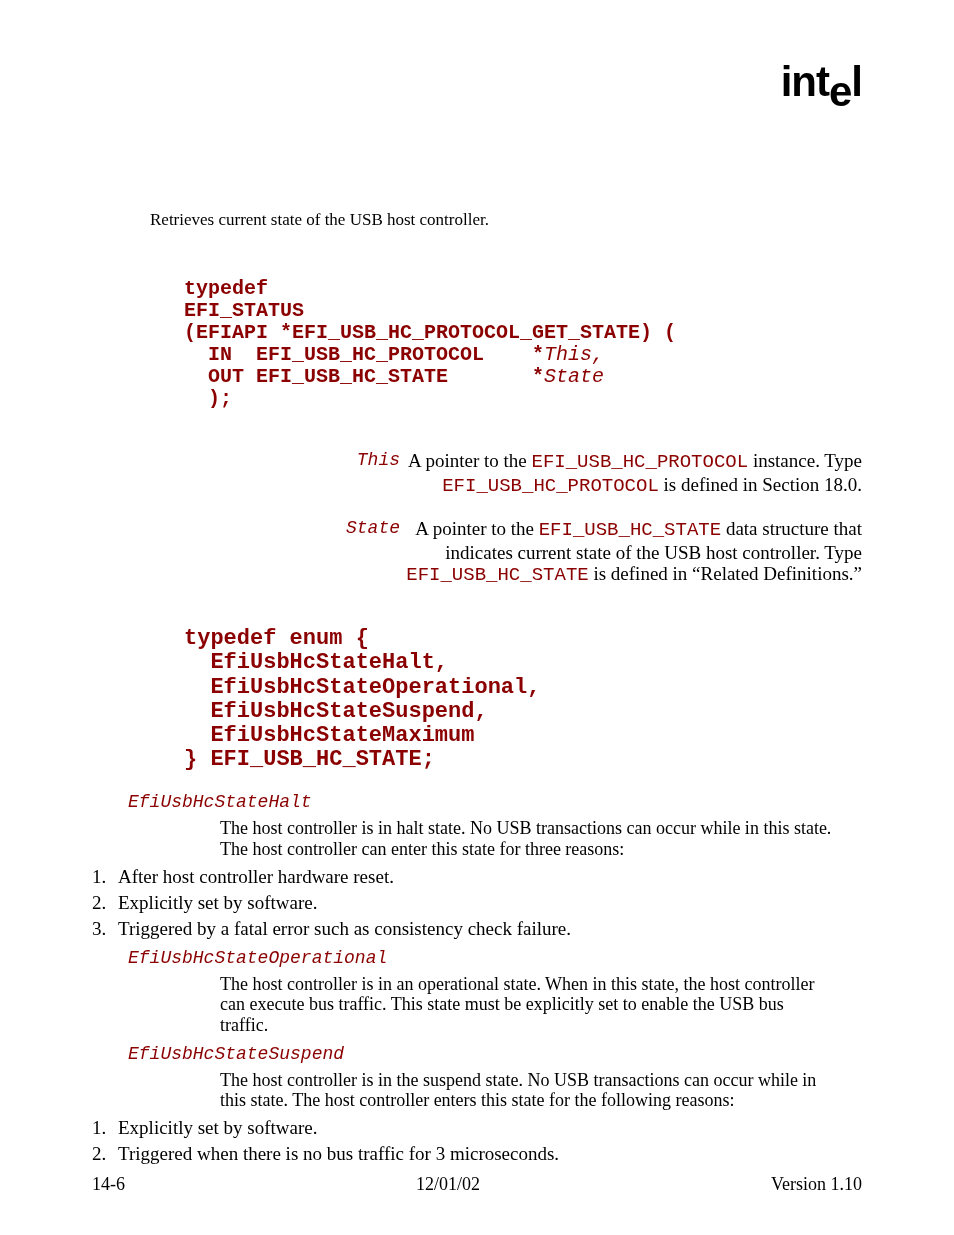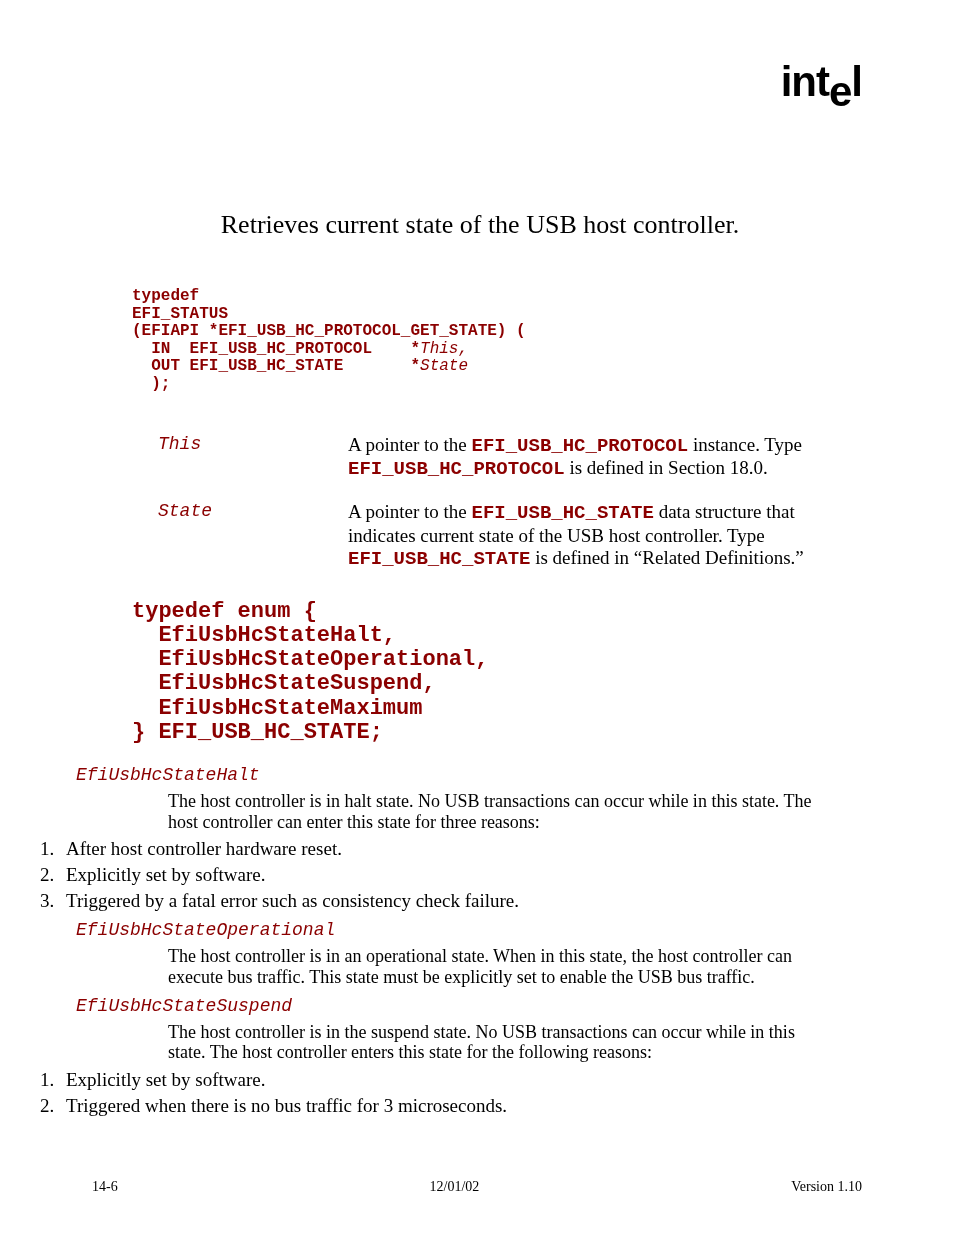--- a/index.html
+++ b/index.html
@@ -7,21 +7,21 @@
     padding: 0;
     background: #fff;
     font-family: "Times New Roman", Times, serif;
     color: #000;
     width: 954px;
     height: 1235px;
     position: relative;
     box-sizing: border-box;
   }
   .page {
-    padding: 60px 92px 40px 40px;
+    padding: 60px 92px 40px 92px;
     box-sizing: border-box;
     height: 100%;
     position: relative;
   }
   .logo {
     position: absolute;
     top: 58px;
     right: 92px;
     font-family: "Helvetica Neue", Arial, sans-serif;
     font-weight: 700;
@@ -30,64 +30,64 @@
     color: #000;
   }
   .logo .drop {
     position: relative;
     top: 10px;
   }
   .content {
     padding-top: 150px;
   }
   .intro {
-    font-size: 26px;
+    font-size: 17px;
     margin-left: 58px;
     margin-bottom: 48px;
-    text-align: center;
   }
   .code {
     font-family: "Courier New", Courier, monospace;
     font-weight: bold;
     color: #8b0000;
-    font-size: 16px;
+    font-size: 20px;
     white-space: pre;
     margin-left: 92px;
     margin-bottom: 40px;
     line-height: 1.1;
   }
   .code .ital {
     font-style: italic;
     font-weight: normal;
     text-align: center;
   }
   .params {
     margin-left: 118px;
-    margin-bottom: 29px;
+    margin-bottom: 40px;
+    text-align: right;
   }
   .param-row {
     display: flex;
     margin-bottom: 20px;
   }
   .param-name {
     font-family: "Courier New", Courier, monospace;
     font-style: italic;
     color: #8b0000;
     font-size: 18px;
     width: 190px;
     flex: 0 0 190px;
   }
   .param-desc {
     font-size: 19px;
     line-height: 1.15;
     flex: 1;
   }
   .bold-mono {
     font-family: "Courier New", Courier, monospace;
-    font-weight: bold;
+    font-weight: normal;
     color: #8b0000;
   }
   .enum-block {
     font-family: "Courier New", Courier, monospace;
     font-weight: bold;
     color: #8b0000;
     font-size: 22px;
     white-space: pre;
     margin-left: 92px;
     margin-bottom: 20px;
@@ -118,21 +118,21 @@
   }
   .enum-list .num {
     display: inline-block;
     width: 26px;
   }
   .footer {
     position: absolute;
     bottom: 40px;
     left: 92px;
     right: 92px;
-    font-size: 14px;
+    font-size: 18px;
     display: flex;
     justify-content: space-between;
   }
 </style>
 </head>
 <body>
 
 <div class="page">
 
   <div class="logo">int<span class="drop">e</span>l</div>

